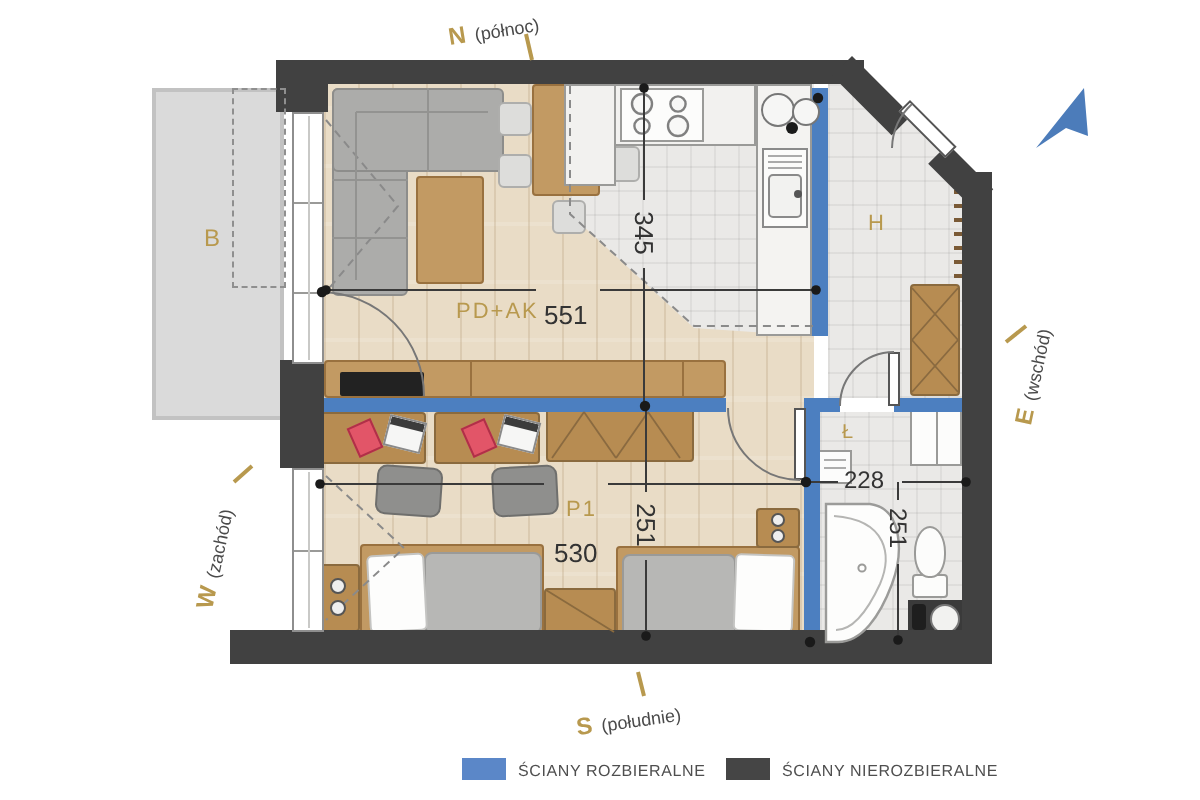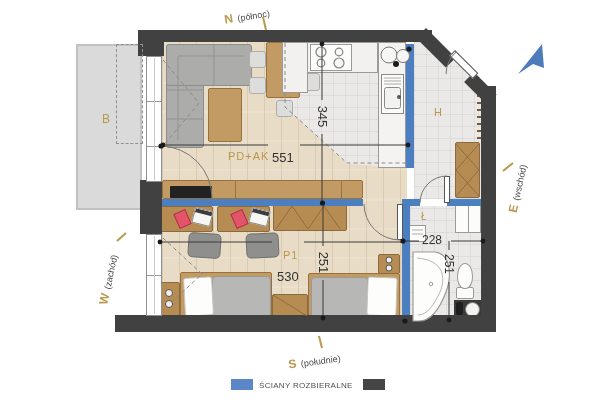--- a/index.html
+++ b/index.html
@@ -268,14 +268,15 @@
     <span class="dir-word">(wschód)</span>
   </div>
   <div class="abs dirlabel" style="left:72px;top:258px;width:76px;transform:rotate(-78deg);transform-origin:center;">
     <span class="dir-letter">W</span>
     <span class="dir-word">(zachód)</span>
   </div>
 
   <div class="abs" style="left: 231px; top: 379px; width: 22px; height: 11px; background: rgb(91, 135, 200);"></div>
   <div class="abs legend-label" style="left:259px;top:381px;">ŚCIANY ROZBIERALNE</div>
   <div class="abs" style="left: 363px; top: 379px; width: 22px; height: 11px; background: rgb(69, 69, 69);"></div>
+  <div class="abs legend-label" style="left:391px;top:381px;">ŚCIANY NIEROZBIERALNE</div>
 
 </div>
 
 </body></html>

